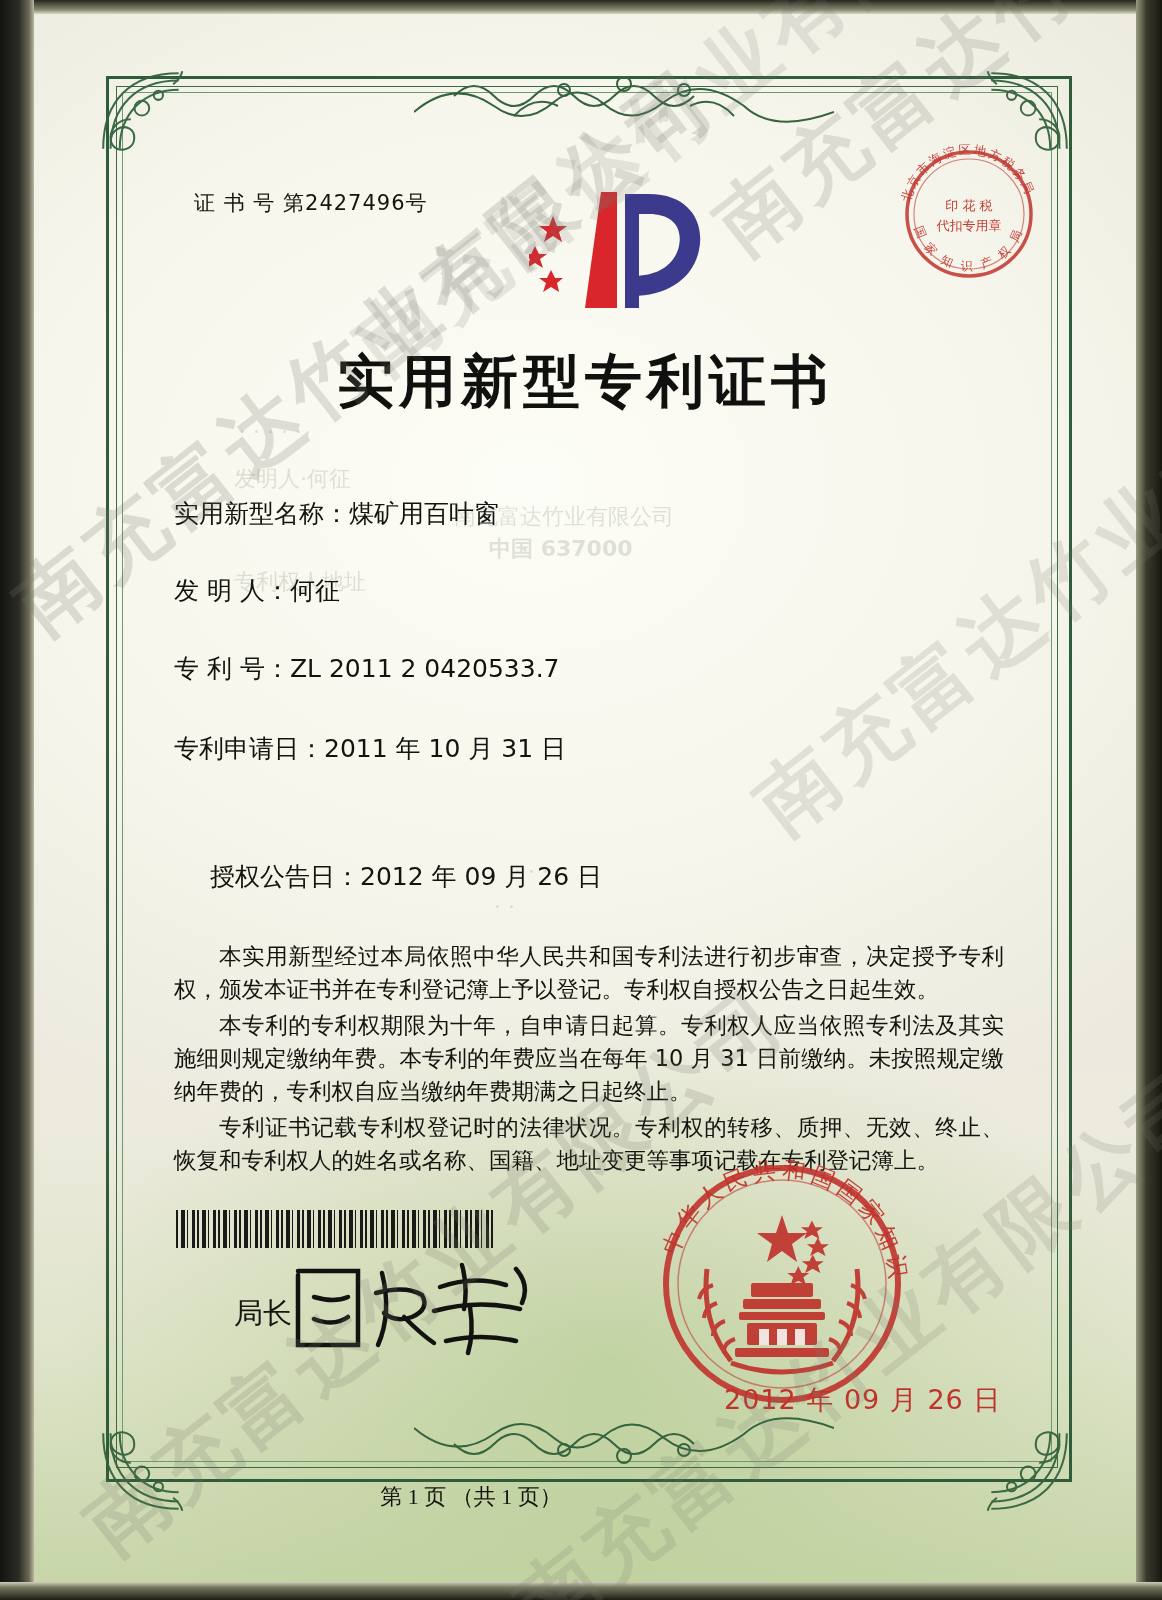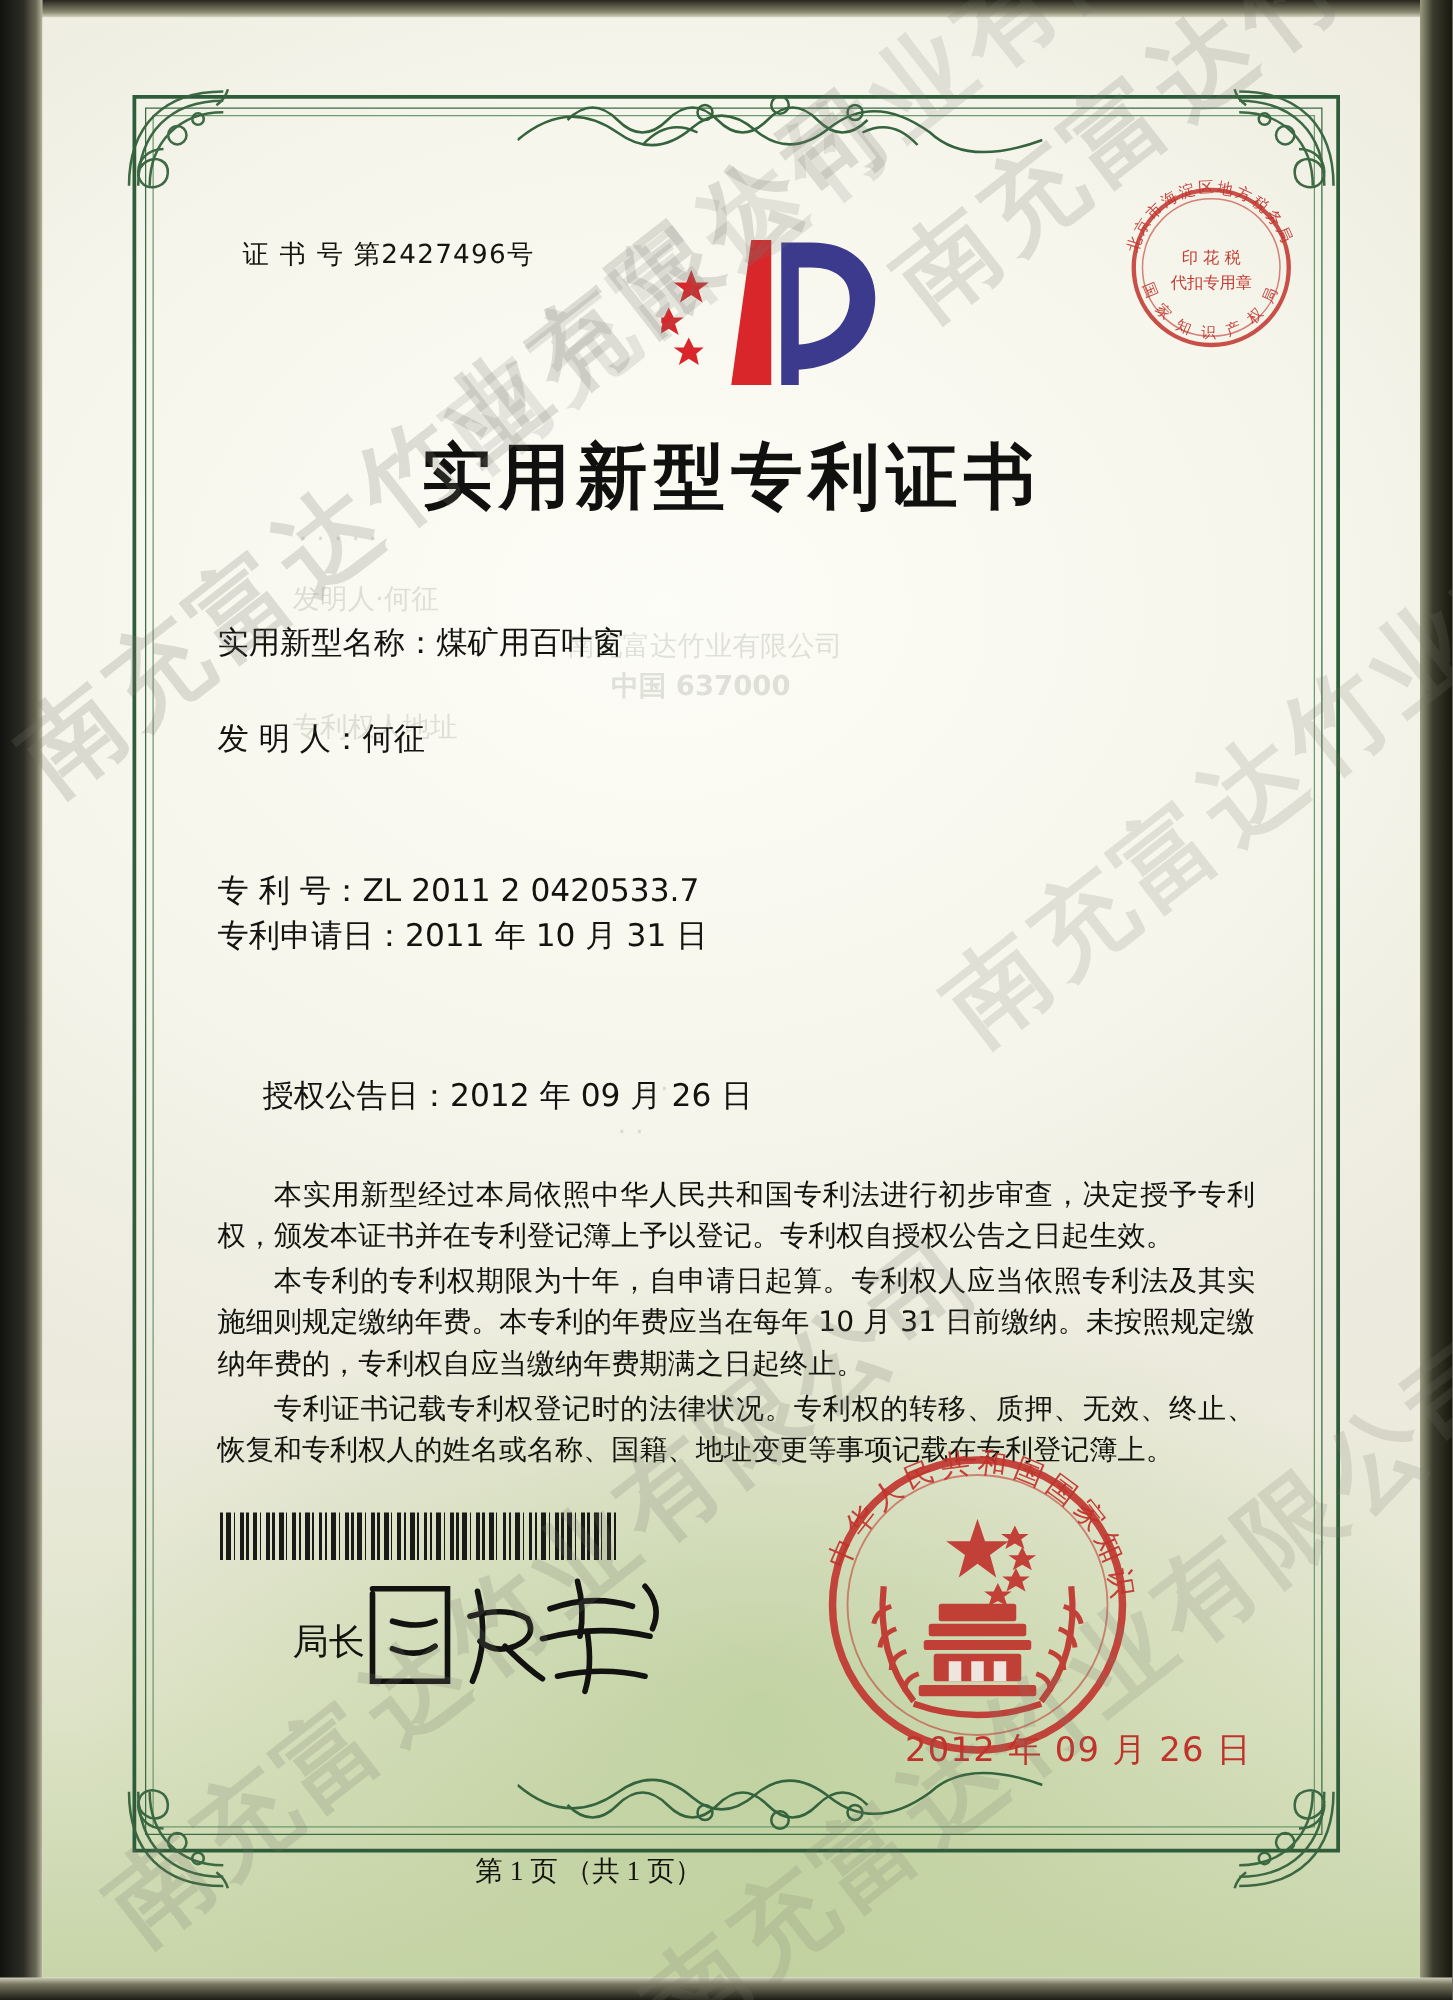--- a/index.html
+++ b/index.html
@@ -144,21 +144,21 @@
     position: absolute;
     left: 140px;
     font-size: 25px;
     color: #131310;
     letter-spacing: 0px;
     font-family: "DejaVu Sans", sans-serif;
     white-space: nowrap;
   }
   .f1 { top: 483px; }
   .f2 { top: 560px; }
-  .f3 { top: 638px; margin-top: 44px; }
+  .f3 { top: 638px; }
   .f4 { top: 718px; }
   .f5 { top: 797px; }
   .f6 { top: 846px; margin-left: 36px; }
 
   .para {
     position: absolute;
     left: 140px;
     width: 830px;
     font-size: 22.5px;
     line-height: 33px;

